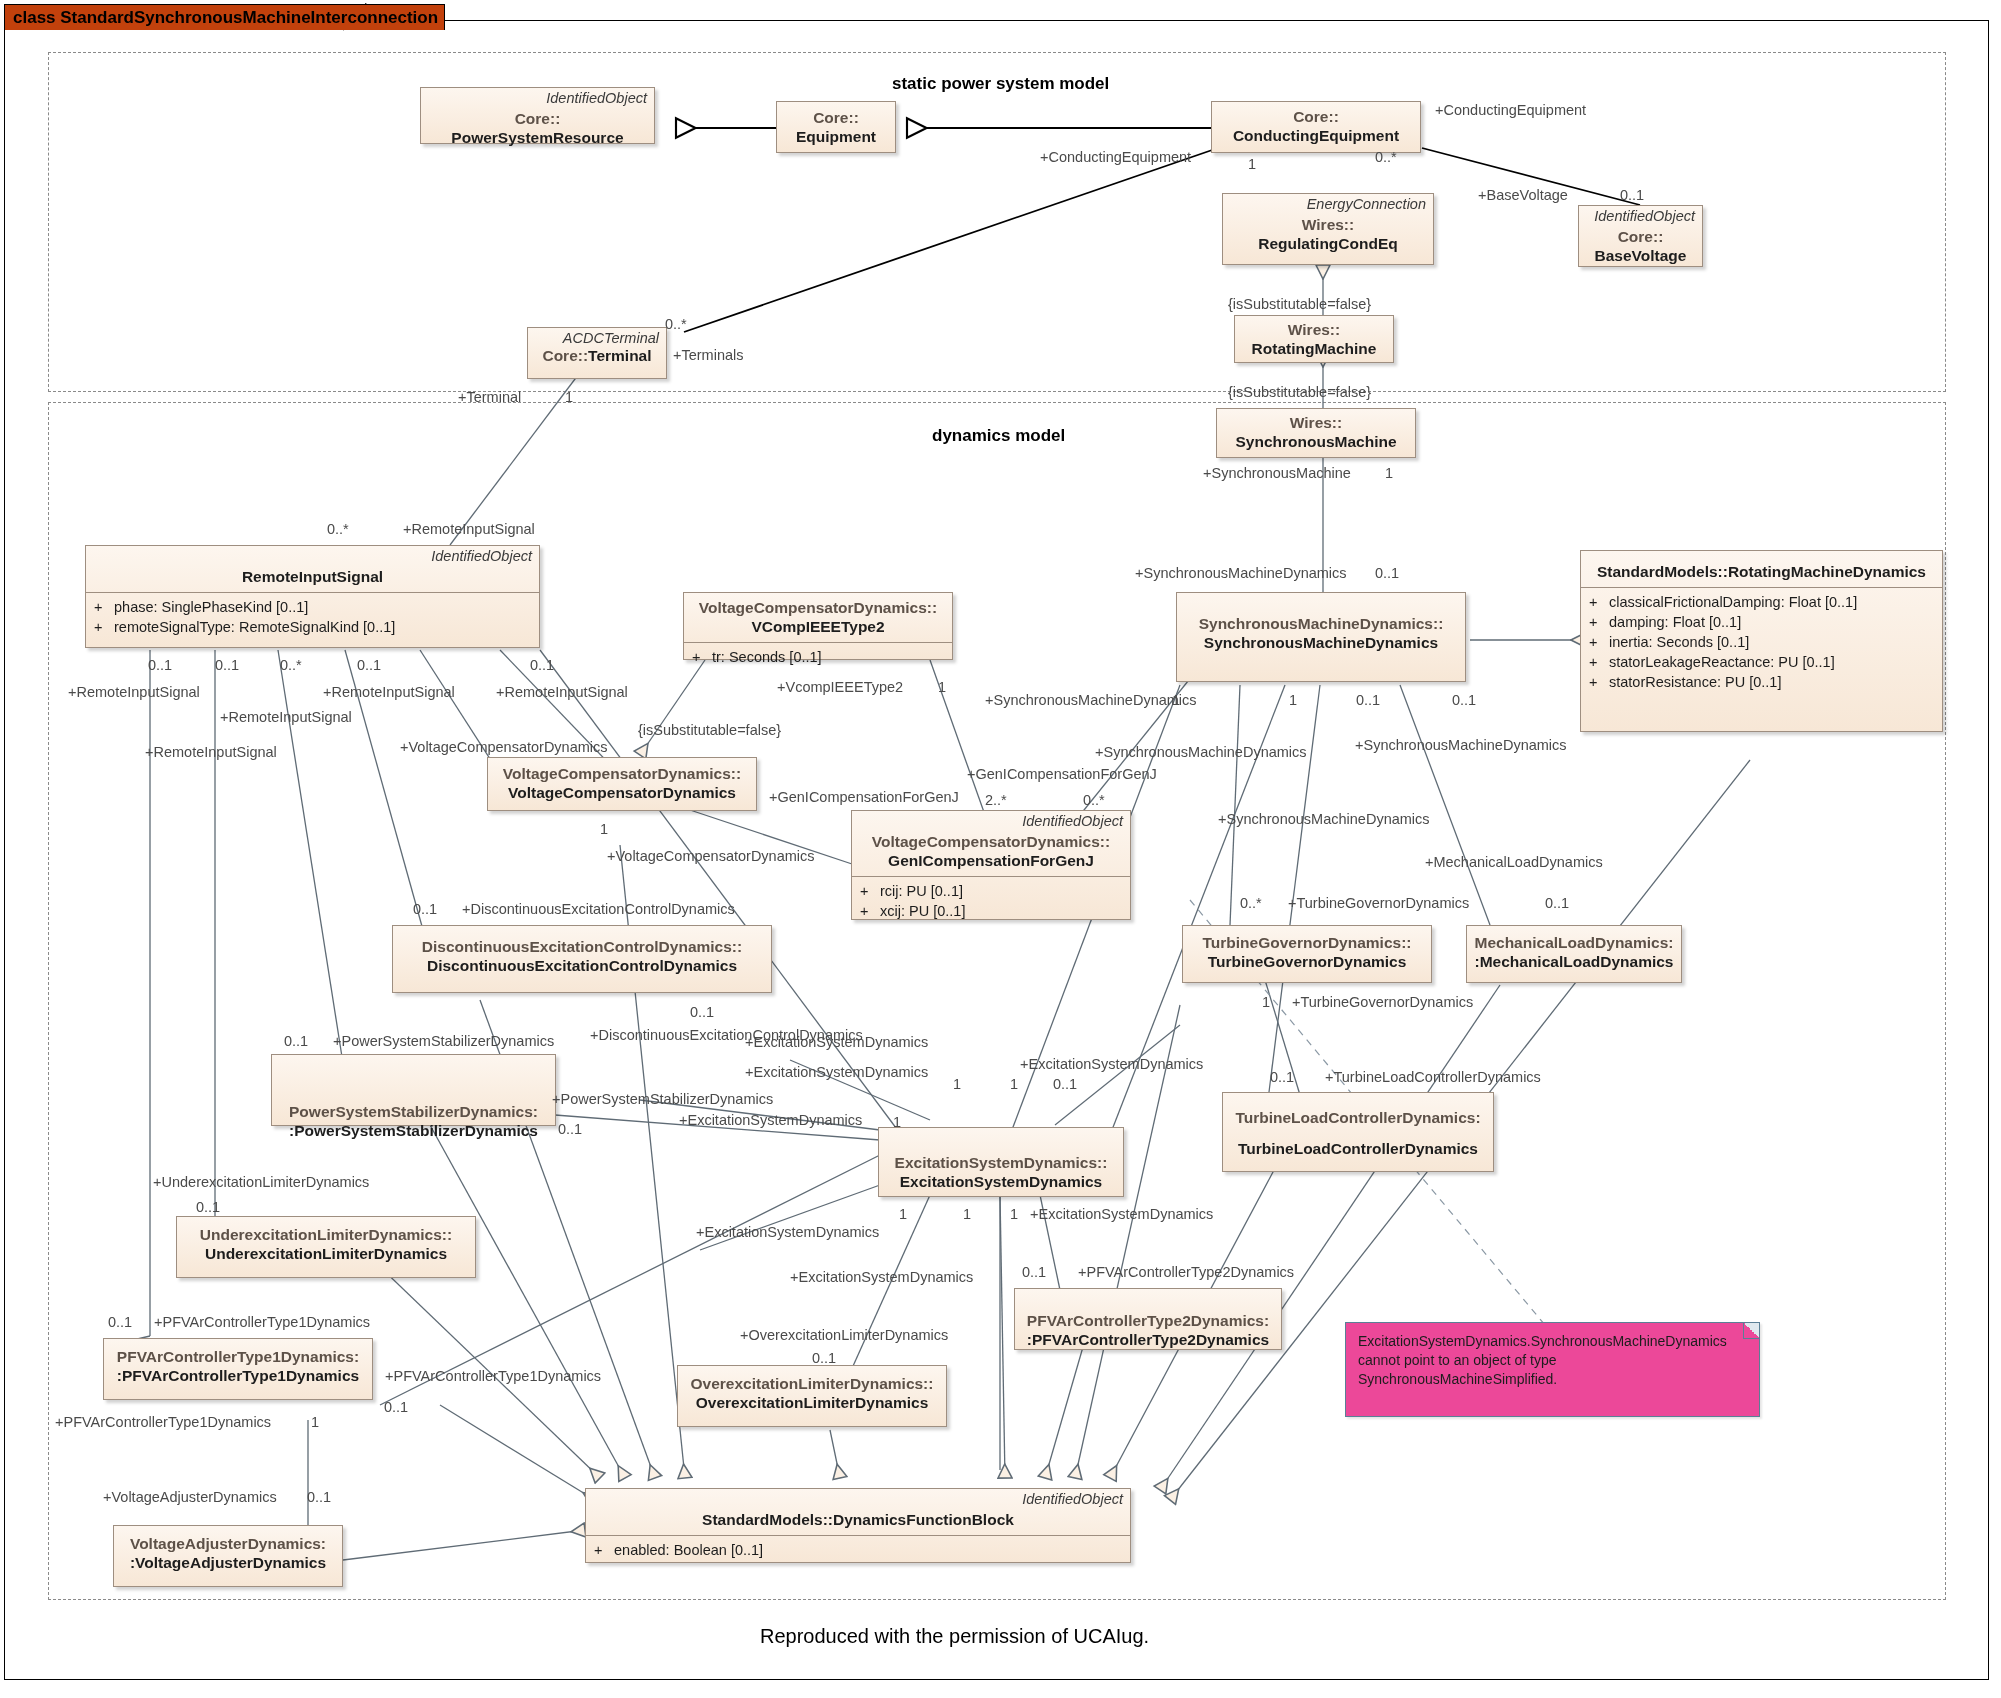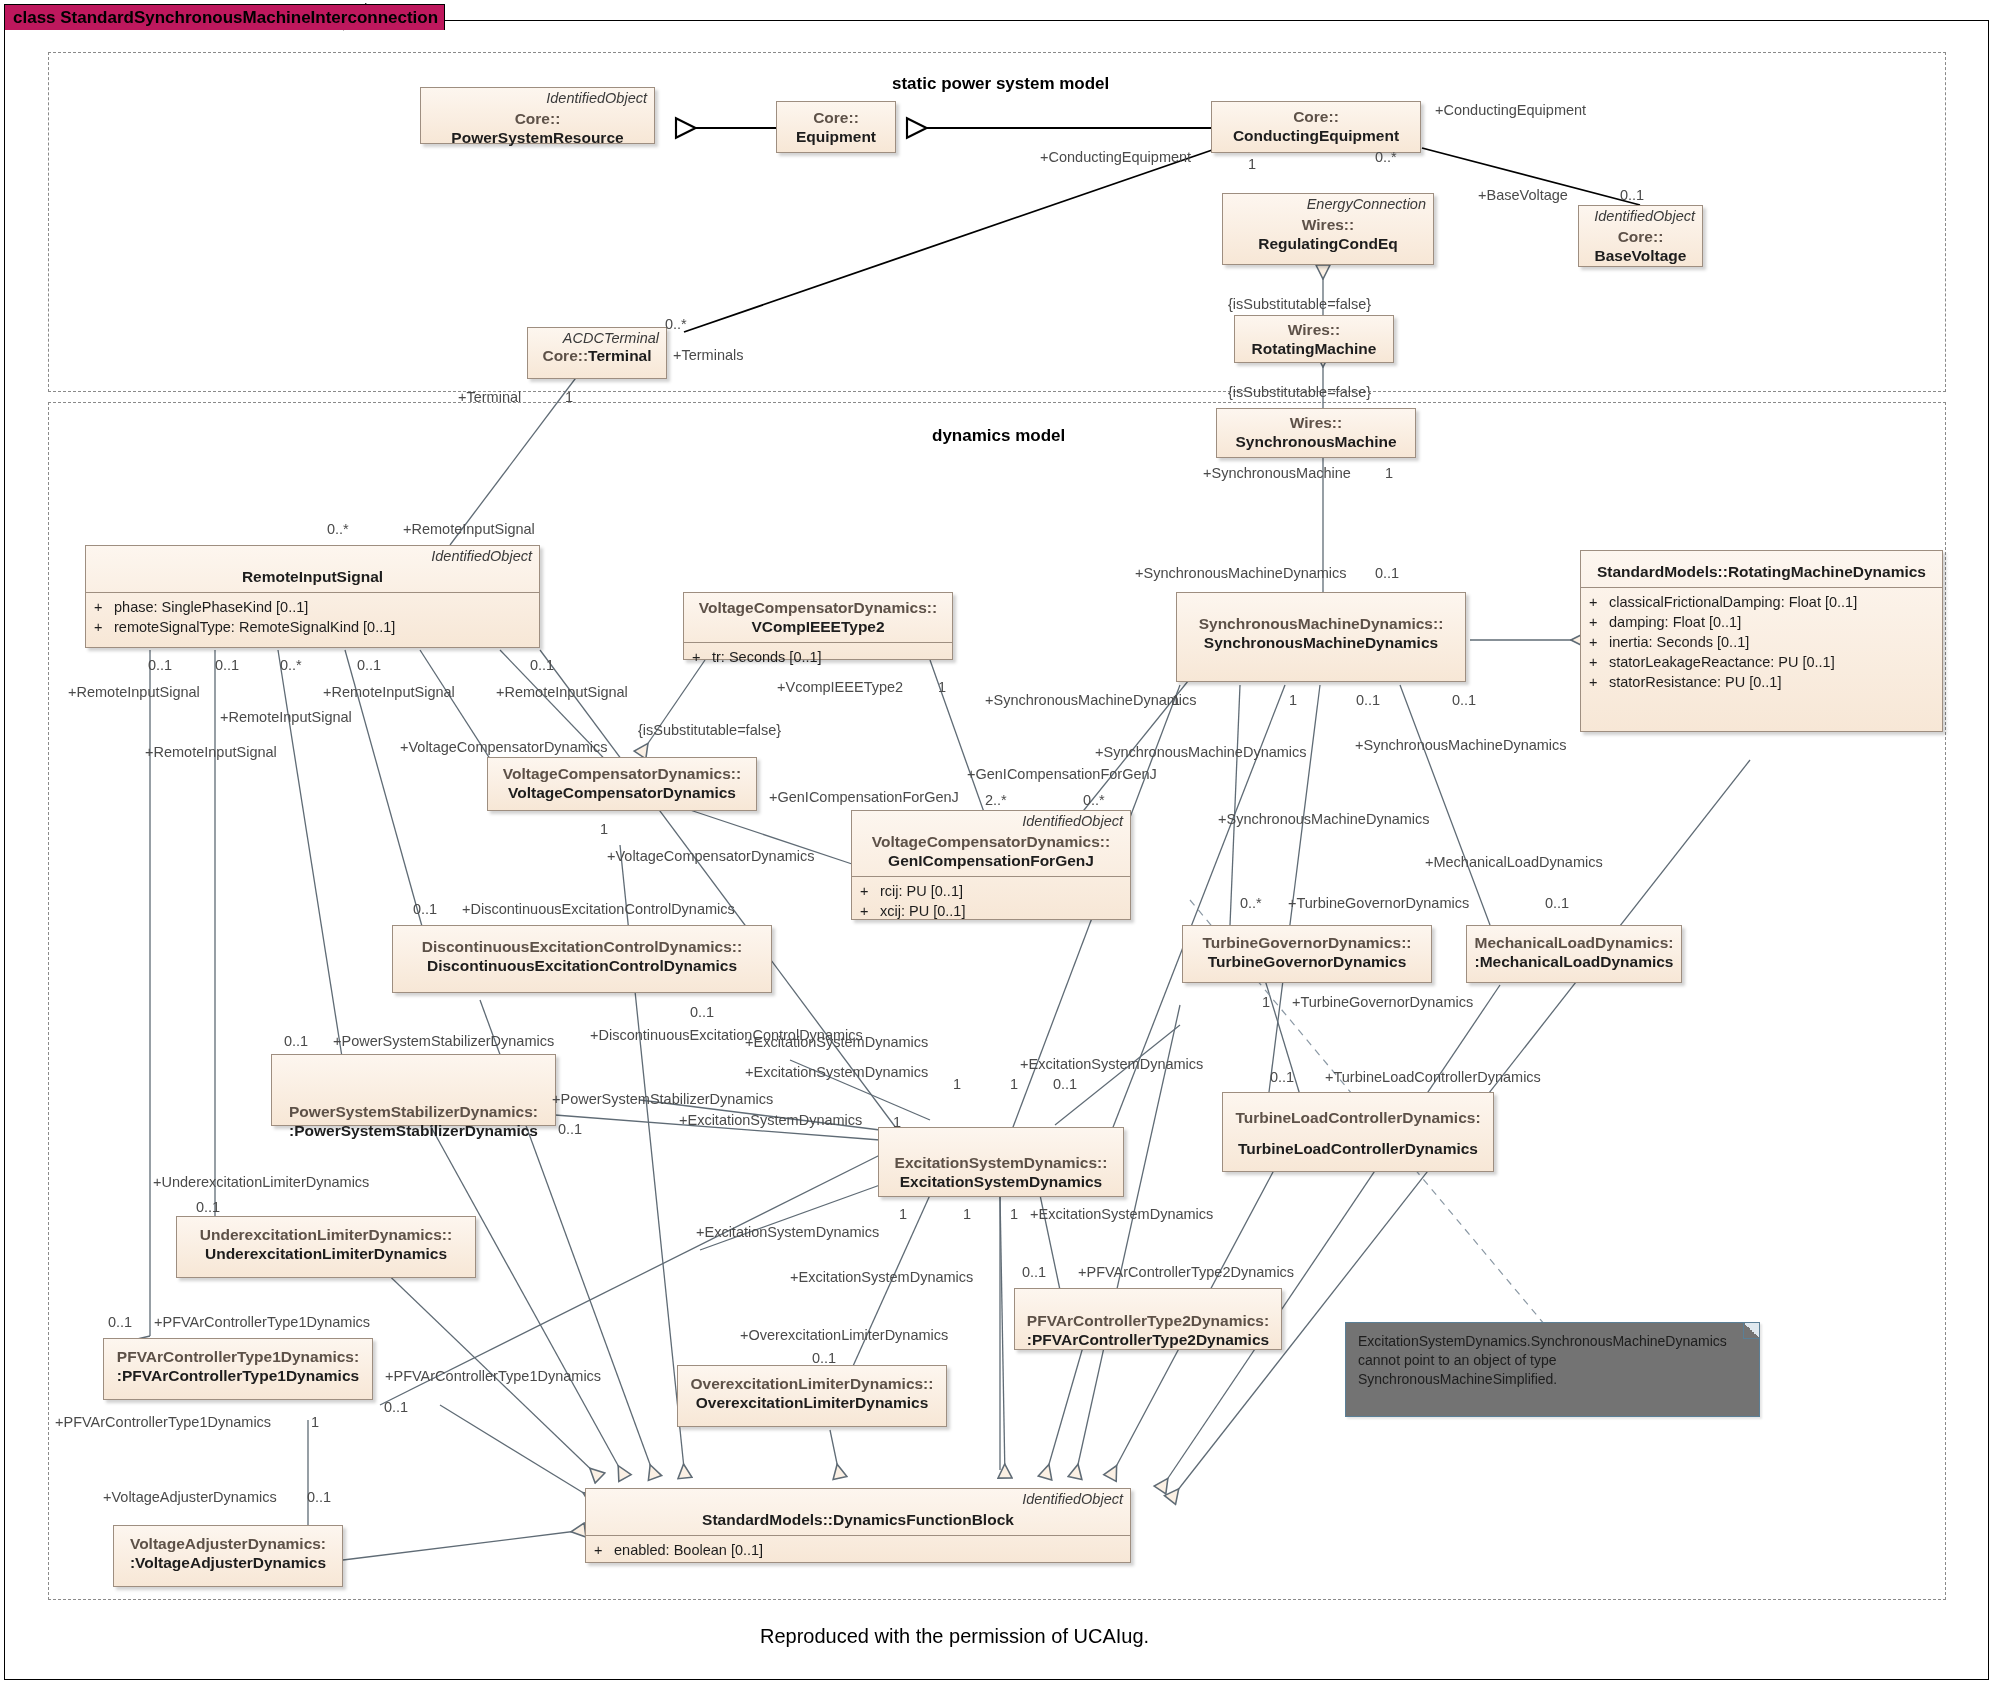--- a/index.html
+++ b/index.html
@@ -1,42 +1,42 @@
 <!DOCTYPE html>
 <html><head>
 <meta charset="utf-8">
 <style>
   html,body{margin:0;padding:0;background:#ffffff;}
   body{font-family:"Liberation Sans", sans-serif;}
   #canvas{position:relative;width:2001px;height:1698px;background:#fff;overflow:hidden;}
 
   
   .frame{position:absolute;left:4px;top:20px;width:1985px;height:1660px;border:1.6px solid #000;box-sizing:border-box;}
-  .frame-tab{position:absolute;left:4px;top:4px;height:26px;border:1.6px solid #000;border-bottom:none;background:#be185d;
+  .frame-tab{position:absolute;left:4px;top:4px;height:26px;border:1.6px solid #000;border-bottom:none;background:#c2410c;
              box-sizing:border-box;display:flex;align-items:center;padding:0 6px 0 8px;z-index:6;}
   .frame-tab span{font-size:17px;font-weight:bold;color:#000;white-space:nowrap;}
 
   
   .pkg{position:absolute;border:1.6px dashed #8a8a8a;box-sizing:border-box;}
   .pkg-label{position:absolute;font-size:17px;font-weight:bold;color:#000;white-space:nowrap;margin-top:18px;}
 
   
   .cls{position:absolute;box-sizing:border-box;border:1px solid #9e8e80;
        background:linear-gradient(180deg,#fdf6ef 0%, #f7e7d6 100%);
        box-shadow:3px 3px 3px rgba(0,0,0,0.18);z-index:3;}
   .cls .stereo{font-size:14.5px;font-style:italic;color:#3a3a3a;text-align:right;padding:3px 7px 0 7px;line-height:1.1;}
   .cls .nm{font-size:15.5px;font-weight:bold;color:#1d1d1d;text-align:center;padding:3px 6px 5px 6px;line-height:1.22;}
   .cls .nm .ns{font-weight:bold;color:#5d5148;}
   .cls .sep{border-top:1px solid #9e8e80;}
   .cls .attrs{padding:4px 6px 5px 8px;}
   .cls .attr{font-size:14.5px;color:#1d1d1d;line-height:1.38;white-space:nowrap;}
   .cls .attr b{font-weight:normal;display:inline-block;width:20px;}
 
   
-  .note{position:absolute;box-sizing:border-box;border:1px solid #5a7f96;background:#737373;z-index:3;
+  .note{position:absolute;box-sizing:border-box;border:1px solid #5a7f96;background:#ec4899;z-index:3;
         box-shadow:2px 2px 2px rgba(0,0,0,0.10);}
   .note .txt{font-size:14px;color:#1d1d1d;line-height:1.36;padding:9px 12px;white-space:pre-line;}
   .note .fold{position:absolute;right:0;top:0;width:15px;height:15px;
               background:linear-gradient(225deg,#dfe8ee 50%, transparent 50%);border-left:1px solid #5a7f96;border-bottom:1px solid #5a7f96;}
 
   
   .lbl{position:absolute;font-size:14.5px;color:#4a4a4a;white-space:nowrap;z-index:4;line-height:1;}
   .mult{position:absolute;font-size:14.5px;color:#4a4a4a;white-space:nowrap;z-index:4;line-height:1;}
   .constraint{position:absolute;font-size:14.5px;color:#4a4a4a;white-space:nowrap;z-index:4;line-height:1;}
 

